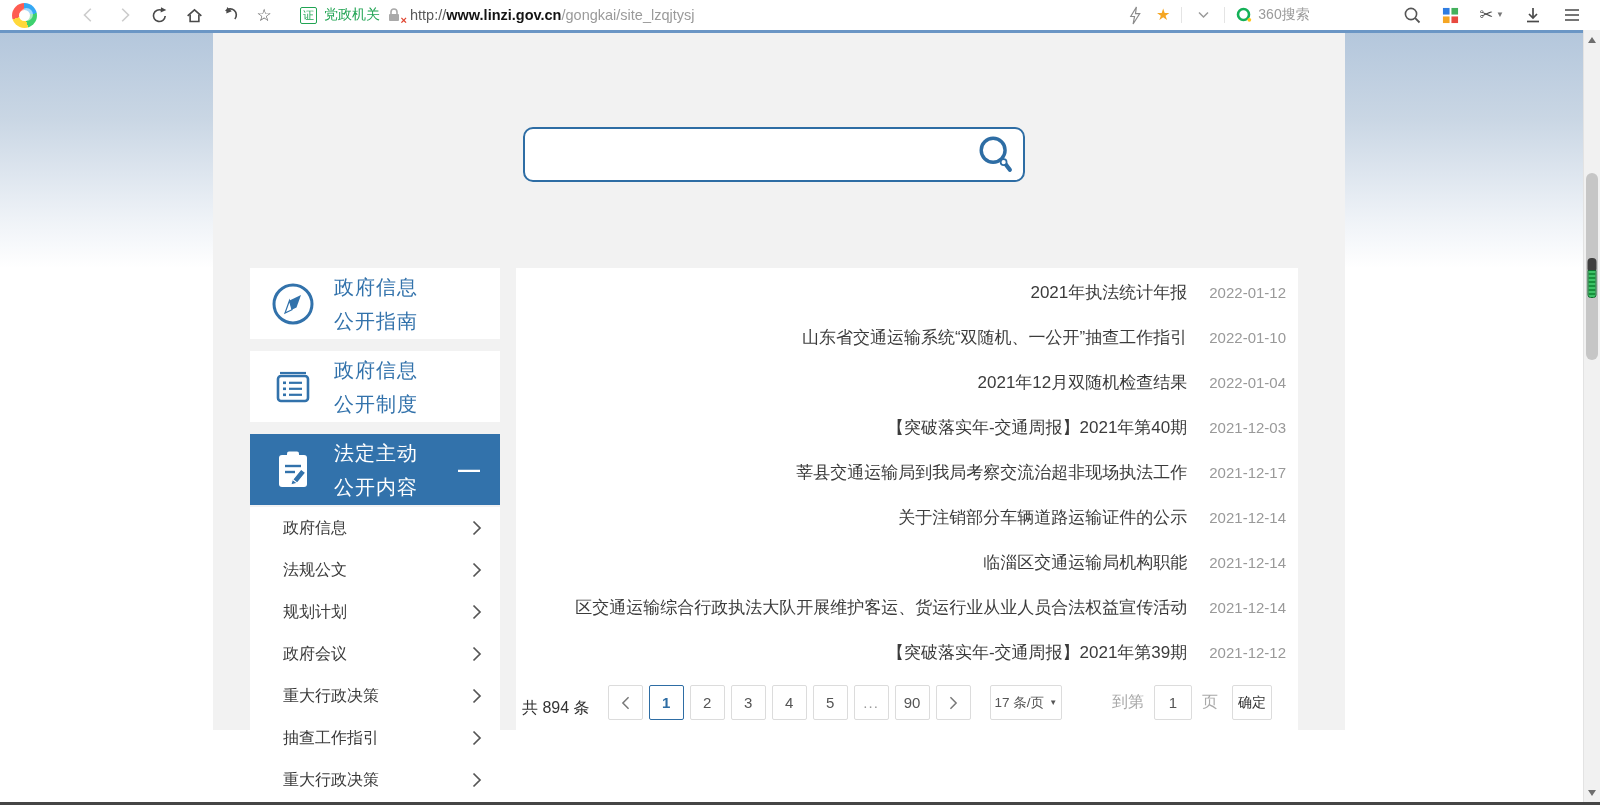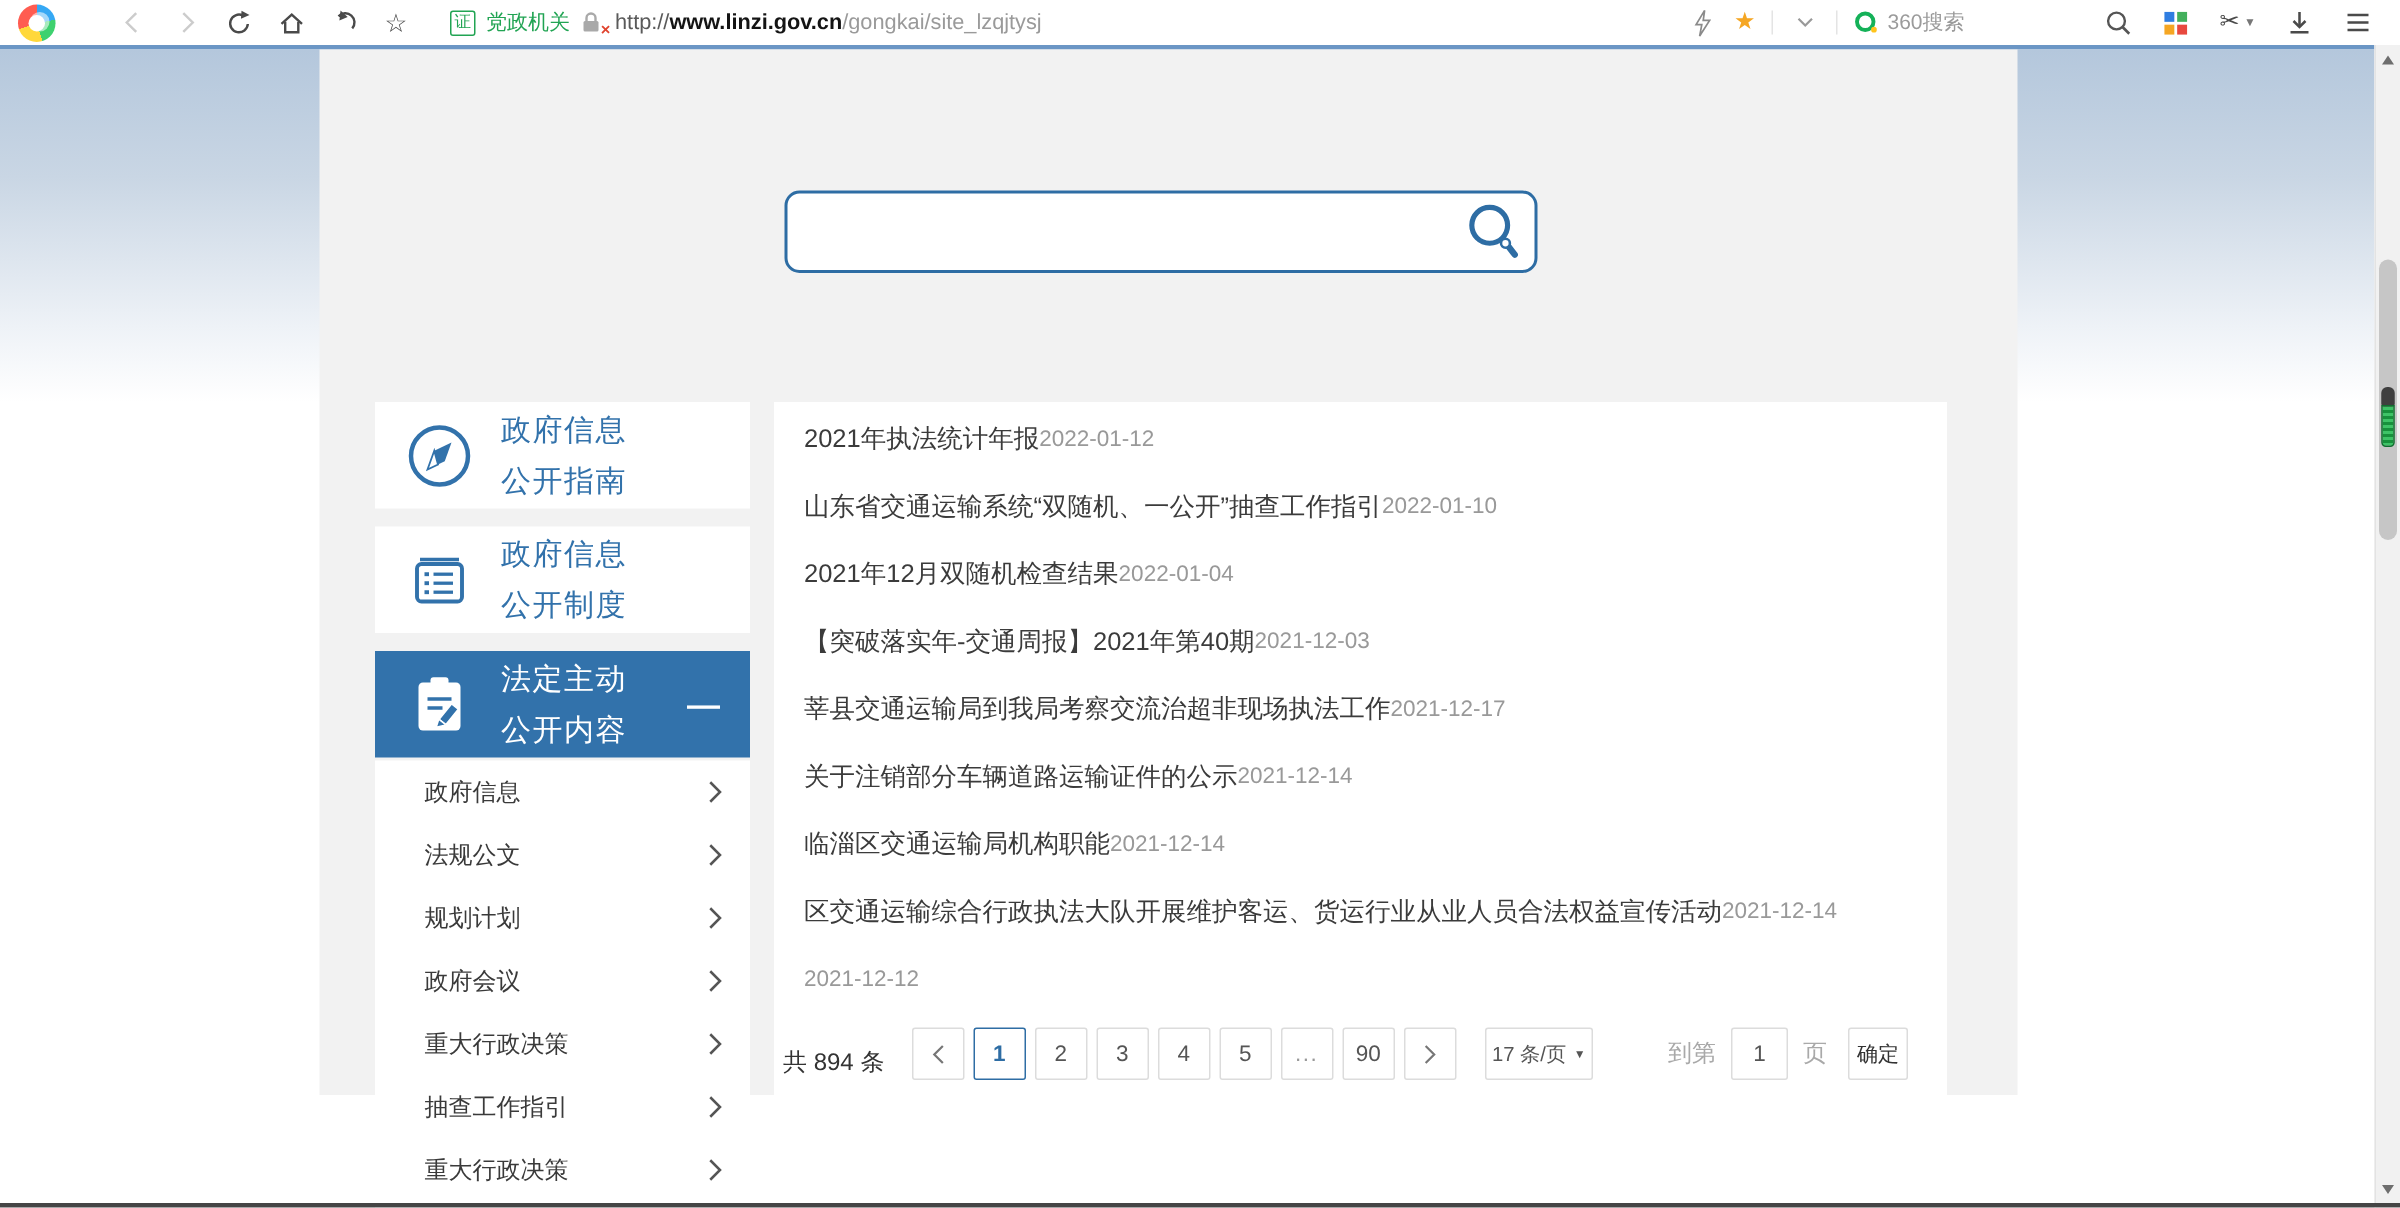--- a/index.html
+++ b/index.html
@@ -47,21 +47,21 @@
   .side-card { background:#fff; height:71px; margin-bottom:12px; display:flex; align-items:center; padding-left:20px; position:relative; cursor:pointer; }
   .side-card .txt { margin-left:18px; font-size:20px; line-height:34px; color:#3272ab; letter-spacing:1px; font-weight:500; }
   .side-card.active { background:#3272ab; margin-bottom:2px; }
   .side-card.active .txt { color:#fff; }
   .collapse { position:absolute; right:20px; top:50%; transform:translateY(-50%); color:#fff; font-size:22px; font-weight:bold; }
   .side-menu { background:#fff; height:298px; overflow:hidden; }
   .menu-item { height:42px; display:flex; align-items:center; justify-content:space-between; padding:0 18px 0 33px; font-size:16px; color:#3a3a3a; cursor:pointer; }
 
   
   .list-panel { position:absolute; left:303px; top:235px; width:782px; height:522px; background:#fff; padding-top:2px; }
-  .list-row { height:45px; display:flex; align-items:center; justify-content:flex-start; padding:0 12px 0 20px; }
+  .list-row { height:45px; display:flex; align-items:center; justify-content:flex-end; padding:0 12px 0 20px;gap:22px; }
   .list-title { font-size:17px; color:#3b3b3b; white-space:nowrap; overflow:hidden; text-overflow:ellipsis; max-width:650px; cursor:pointer; }
   .list-date { font-size:15px; color:#999; flex:none; }
 
   
   .pagi { display:flex; align-items:center; margin-top:10px; padding:0 26px 0 6px; gap:6px; }
   .pagi-total { font-size:16px; color:#333; margin-right:12px; white-space:nowrap;margin-top:11px; }
   .pbtn { min-width:35px; height:35px; border:1px solid #dcdcdc; background:#fff; display:flex; align-items:center; justify-content:center; font-size:15px; color:#555; border-radius:2px; cursor:pointer; padding:0 4px; }
   .pbtn.active { border-color:#2e6da4; color:#2e6da4; font-weight:bold; }
   .pbtn.dots { color:#999; letter-spacing:1px; }
   .psize { margin-left:13px; font-size:13.5px; gap:5px; min-width:72px; }
@@ -330,20 +330,21 @@
         </div>
         <div class="list-row">
           <span class="list-title">临淄区交通运输局机构职能</span>
           <span class="list-date">2021-12-14</span>
         </div>
         <div class="list-row">
           <span class="list-title">区交通运输综合行政执法大队开展维护客运、货运行业从业人员合法权益宣传活动</span>
           <span class="list-date">2021-12-14</span>
         </div>
         <div class="list-row">
+          <span class="list-title">【突破落实年-交通周报】2021年第39期</span>
           <span class="list-date">2021-12-12</span>
         </div>
 
         <div class="pagi">
           <span class="pagi-total">共 894 条</span>
           <span class="pbtn">
             <svg width="9" height="14" viewBox="0 0 10 16">
                 <polyline points="8.5,1.5 2,8 8.5,14.5" fill="none" stroke="#777" stroke-width="1.7"></polyline>
               </svg>
           </span>

